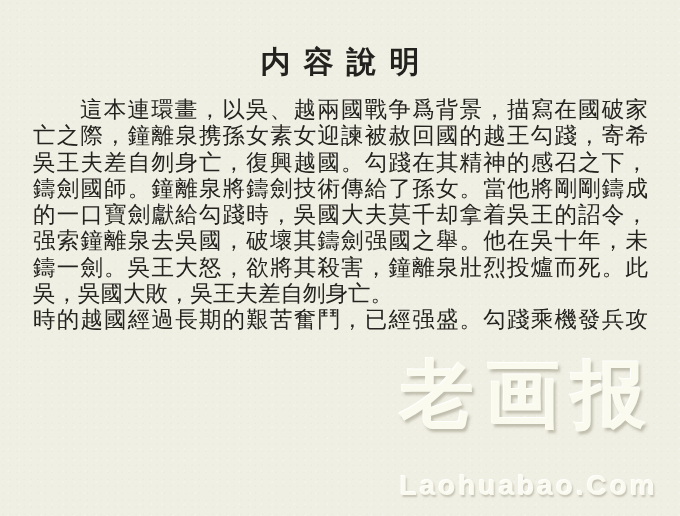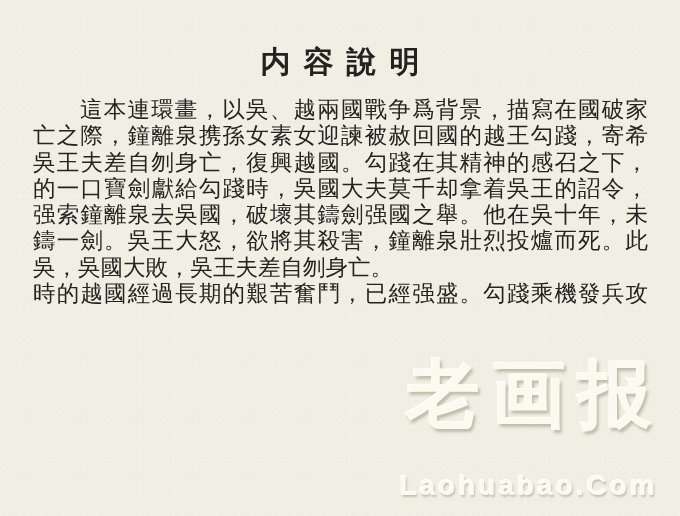--- a/index.html
+++ b/index.html
@@ -42,21 +42,21 @@
   .line {
     text-align: justify;
     text-align-last: justify;
   }
   .line.first { text-indent: 47px; font-family: Liberation Serif, serif; }
   .line.last { text-align-last: left; }
   .watermark {
     position: absolute;
     right: 22px;
     bottom: 14px;
-    text-align: center;
+    text-align: left;
     font-family: "Liberation Sans", "DejaVu Sans", sans-serif;
     pointer-events: none;
   }
   .wm-logo {
     font-size: 74px;
     font-weight: bold;
     letter-spacing: 12px;
     margin-right: -12px;
     color: #fafaef;
     text-shadow:
@@ -78,20 +78,21 @@
 <body>
 
 <div class="page">
 
   <h1 class="title">内容說明</h1>
 
   <div class="body-text">
     <div class="line first">這本連環畫，以吳、越兩國戰争爲背景，描寫在國破家</div>
     <div class="line">亡之際，鐘離泉携孫女素女迎諫被赦回國的越王勾踐，寄希</div>
     <div class="line">吳王夫差自刎身亡，復興越國。勾踐在其精神的感召之下，</div>
+    <div class="line">鑄劍國師。鐘離泉將鑄劍技術傳給了孫女。當他將剛剛鑄成</div>
     <div class="line">的一口寶劍獻給勾踐時，吳國大夫莫千却拿着吳王的詔令，</div>
     <div class="line">强索鐘離泉去吳國，破壞其鑄劍强國之舉。他在吳十年，未</div>
     <div class="line">鑄一劍。吳王大怒，欲將其殺害，鐘離泉壯烈投爐而死。此</div>
     <div class="line last">吳，吳國大敗，吳王夫差自刎身亡。</div>
     <div class="line">時的越國經過長期的艱苦奮鬥，已經强盛。勾踐乘機發兵攻</div>
   </div>
 
   <div class="watermark">
     <div class="wm-logo">老画报</div>
     <div class="wm-site">Laohuabao.Com</div>

